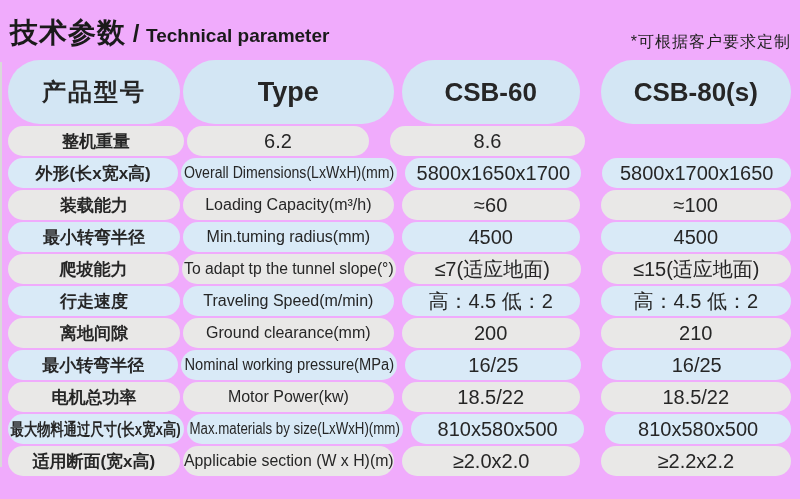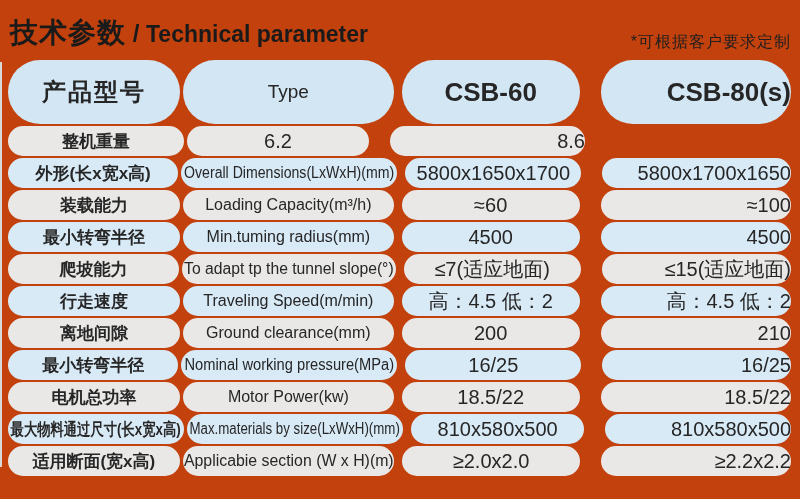--- a/index.html
+++ b/index.html
@@ -3,35 +3,35 @@
 <meta charset="utf-8">
 <style>
   * { box-sizing: border-box; margin: 0; padding: 0; }
   html, body { background: #ffffff; }
   body { font-family: "Liberation Sans", "DejaVu Sans", sans-serif; color: var(--text, #262626); }
 
   .page {
     position: relative;
     width: 800px;
     height: 499px;
-    background: #c2410c;
+    background: #f0abfc;
     overflow: hidden;
     padding-left: 26px;
   }
 
   
   .title-bar { position: absolute; left: 0; top: 0; width: 100%; height: 58px; }
   .title {
     position: absolute; left: 10px; top: 14px;
     display: flex; align-items: baseline; white-space: pre;
     color: #1a1a1a;
   }
   .t-zh { font-size: 28px; font-weight: 700; letter-spacing: 1px; }
   .t-sep { font-size: 24px; font-weight: 700; }
-  .t-en { font-size: 23px; font-weight: 700; text-align: right; }
+  .t-en { font-size: 19px; font-weight: 700; text-align: right; }
   .note {
     position: absolute; right: 9px; top: 32px;
     font-size: 16px; font-weight: 400; color: #1f1f1f; letter-spacing: 1px;
   }
 
   
   .edge-line {
     position: absolute; left: 0; top: 62px;
     width: 2px; height: 405px; background: #d9d9d9;
   }
@@ -39,25 +39,25 @@
   
   .table { position: absolute; left: 8px; top: 60px; width: 783px; }
   .row { display: flex; margin-bottom: 2px; }
   .cell {
     display: flex; align-items: center; justify-content: center;
     overflow: visible; white-space: nowrap; border-radius: 32px;
   }
   .c1 { width: 176px; margin-right: 3px; }
   .c2 { width: 216px; margin-right: 8px; }
   .c3 { width: 182px; margin-right: 21px; }
-  .c4 { width: 195px; justify-content: flex-end; }
+  .c4 { width: 195px; }
 
   .header-row .cell { height: 64px; background: var(--header-bg, #d3e6f4); }
   .header-row .c1 .autofit { font-size: 24px; font-weight: 700; letter-spacing: 2px; }
-  .header-row .c2 .autofit { font-size: 19px; font-weight: 400; text-align: right; }
+  .header-row .c2 .autofit { font-size: 27px; font-weight: 700; text-align: right; }
   .header-row .c3 .autofit,
   .header-row .c4 .autofit { font-size: 26px; font-weight: 700; }
 
   .data-row .cell { height: 30px; }
   .data-row.gray .cell { background: var(--row-gray, #e9e8e7); }
   .data-row.blue .cell { background: var(--row-blue, #d9eaf7); }
   .data-row .c1 .autofit { font-size: 17px; font-weight: 700; }
   .data-row .c2 .autofit { font-size: 16px; font-weight: 400; }
   .data-row .c3 .autofit,
   .data-row .c4 .autofit { font-size: 20px; font-weight: 400; }

